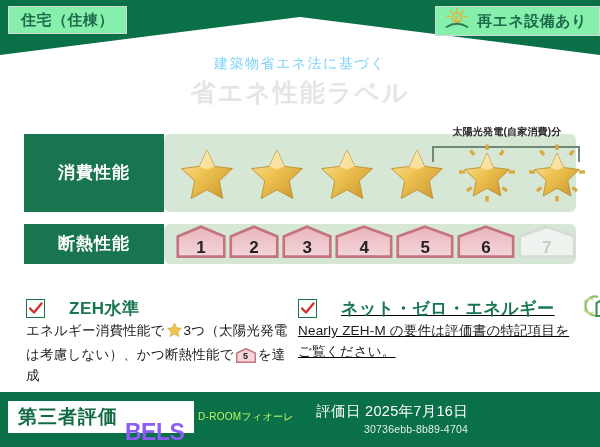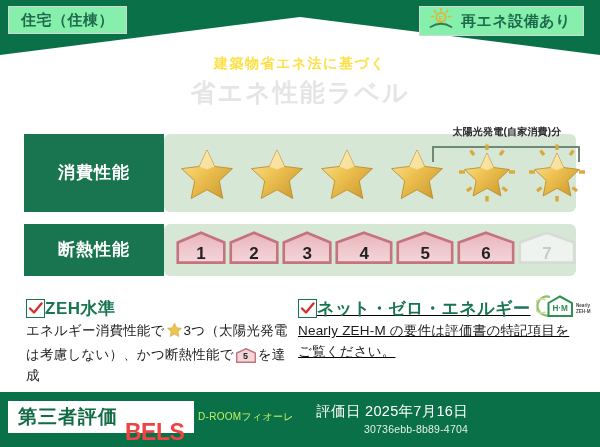--- a/index.html
+++ b/index.html
@@ -32,49 +32,49 @@
   }
   #pill-type {
     left: 8px; top: 6px; height: 28px;
     padding: 0 12px;
   }
   #pill-type .txt {
     font-size: 15px; font-weight: 700; color: #1d6b4c;
     letter-spacing: .5px;
   }
   #pill-renew {
-    right: 16px; top: 6px; height: 30px;
+    right: 0; top: 6px; height: 30px;
     padding: 0 12px 0 8px; gap: 7px; text-align: right;
   }
   #pill-renew .txt {
     font-size: 15px; font-weight: 700; color: #1d6b4c;
     letter-spacing: .5px;
   }
 
   
   #title-sub {
     position: absolute; left: 0; right: 0; top: 55px;
     text-align: center;
-    font-size: 14px; font-weight: 700; color: #fde047;
+    font-size: 14px; font-weight: 400; color: #7dd3fc;
     letter-spacing: 1.5px;
   }
   #title-main {
     position: absolute; left: 0; right: 0; top: 76px;
     text-align: center;
     font-size: 25px; font-weight: 700; color: #e5e5e5;
     letter-spacing: 2px;
   }
 
   
   .row {
     position: absolute; left: 24px; width: 552px;
     display: flex; align-items: stretch;
   }
   #row-energy { top: 134px; height: 78px; }
-  #row-insul  { top: 224px; height: 52px; }
+  #row-insul  { top: 224px; height: 40px; }
 
   .row-key {
     width: 140px;
     background: #18754f;
     color: #ffffff;
     display: flex; flex-direction: column;
     align-items: center; justify-content: center;
     line-height: 1.25;
     font-weight: 700; font-size: 17px;
     letter-spacing: 1px;
@@ -132,21 +132,21 @@
   }
   .house.off .num { color: #c6cdc6; }
 
   
   .crit {
     position: absolute; top: 296px;
   }
   #crit-left  { left: 26px; width: 270px; }
   #crit-right { left: 298px; width: 285px; text-decoration: underline; }
   .crit-head {
-    display: flex; align-items: center; gap: 0; height: 24px;
+    display: flex; align-items: center; gap: 24px; height: 24px;
   }
   .chk {
     width: 19px; height: 19px; flex: none;
     border: 1.5px solid #17764f; background: #fff;
     position: relative;
   }
   .chk svg { position: absolute; left: 1px; top: 1px; }
   .crit-title {
     font-size: 17px; font-weight: 700; color: #17764f;
     letter-spacing: .5px; white-space: nowrap;
@@ -173,21 +173,21 @@
   }
   #bels-pill {
     position: absolute; left: 8px; top: 9px; height: 32px;
     background: #ffffff; display: flex; align-items: center;
     padding: 0 10px; gap: 7px;
   }
   #bels-pill .jp {
     font-size: 19px; font-weight: 700; color: #136b44; letter-spacing: 1px;
   }
   #bels-pill .en {
-    font-size: 23px; font-weight: 700; color: #ef4444; letter-spacing: -.5px; margin-top: 31px;
+    font-size: 23px; font-weight: 700; color: #8b5cf6; letter-spacing: -.5px; margin-top: 31px;
   }
   #bldg-name {
     position: absolute; left: 198px; top: 18px;
     font-size: 10px; color: #bef264; letter-spacing: .3px;
   }
   #eval-date {
     position: absolute; right: 12px; top: 10px;
     font-size: 14.5px; color: #ffffff; font-weight: 400; letter-spacing: .3px;
   }
   #doc-id {

